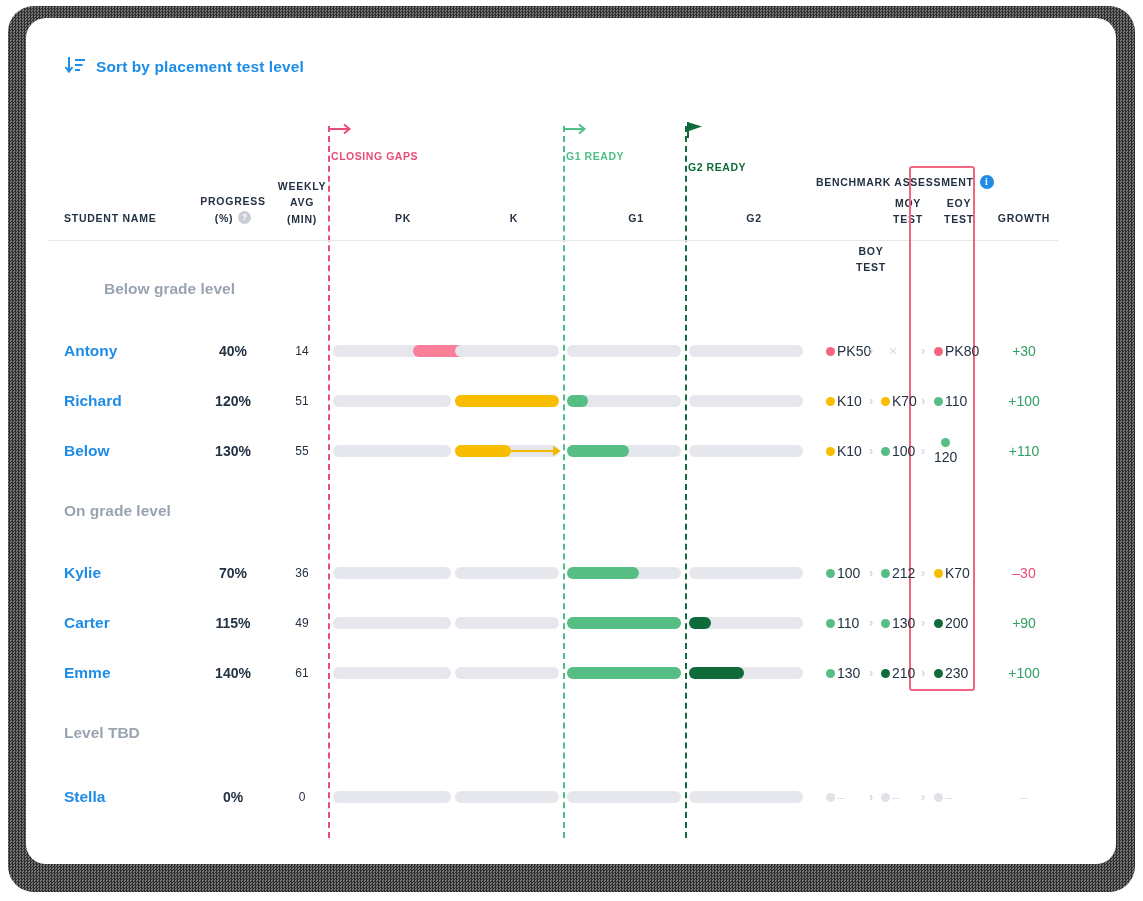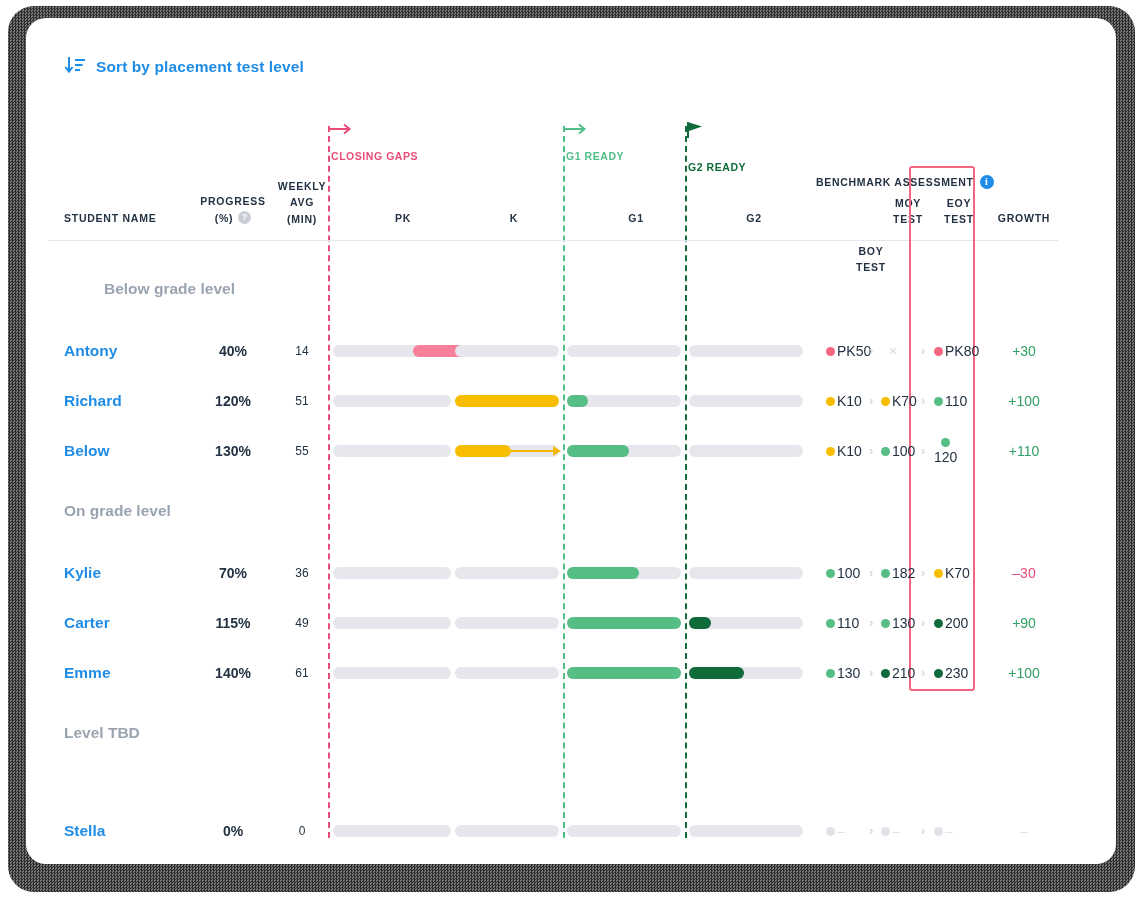--- a/index.html
+++ b/index.html
@@ -378,21 +378,21 @@
             <div class="track g1">
               <div class="fill" style="left: 0px; width: 71.82px; background: rgb(86, 189, 133);"></div>
             </div>
             <div class="track g2"></div>
             <div class="score" style="left: 800px;">
               <span class="dot" style="background: rgb(86, 189, 133);"></span>
               <span>100</span>
             </div>
             <div class="score" style="left: 855px;">
               <span class="dot" style="background: rgb(86, 189, 133);"></span>
-              <span>182</span>
+              <span>212</span>
             </div>
             <div class="chev" style="left: 843px;">›</div>
             <div class="score" style="left: 908px;">
               <span class="dot" style="background: rgb(249, 189, 0);"></span>
               <span>K70</span>
             </div>
             <div class="chev" style="left: 895px;">›</div>
             <div class="growth" style="color: rgb(233, 74, 117);">‒30</div>
           </div>
           <div class="row" style="top: 592px;">
@@ -445,21 +445,21 @@
             </div>
             <div class="chev" style="left: 843px;">›</div>
             <div class="score" style="left: 908px;">
               <span class="dot" style="background: rgb(15, 107, 57);"></span>
               <span>230</span>
             </div>
             <div class="chev" style="left: 895px;">›</div>
             <div class="growth" style="color: rgb(47, 158, 99);">+100</div>
           </div>
           <div class="group-title" style="top: 706px;">Level TBD</div>
-          <div class="row" style="top: 800px;">
+          <div class="row" style="top: 766px;">
             <div class="name">Stella</div>
             <div class="pct">0%</div>
             <div class="wavg">0</div>
             <div class="track pk"></div>
             <div class="track k"></div>
             <div class="track g1"></div>
             <div class="track g2"></div>
             <div class="score" style="left: 800px;">
               <span class="dot" style="background: rgb(223, 227, 232);"></span>
               <span class="muted-txt">–</span>

